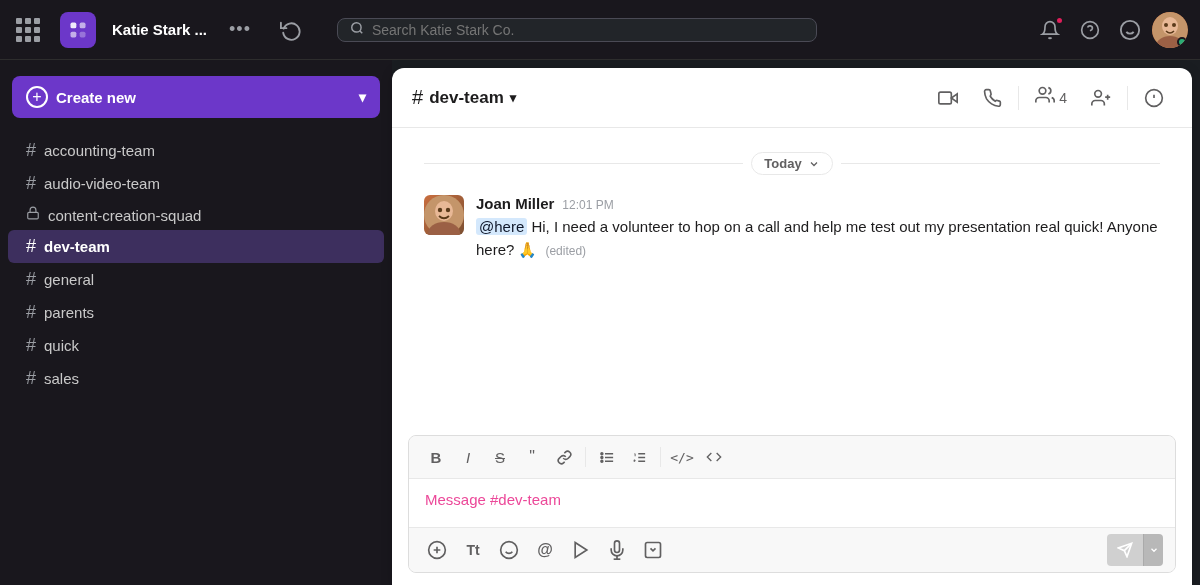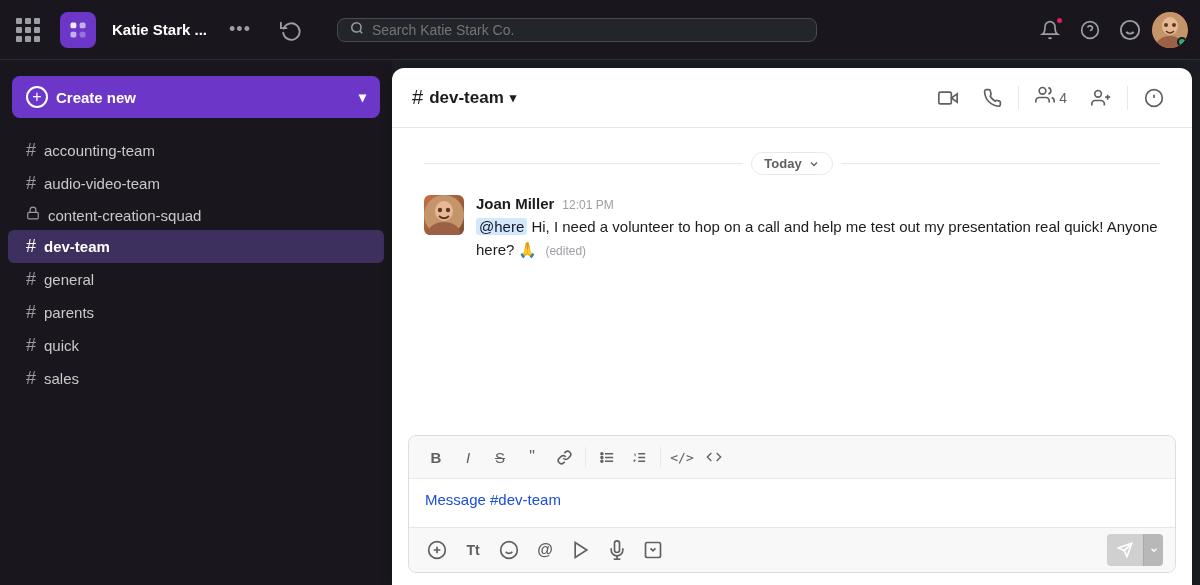--- a/index.html
+++ b/index.html
@@ -687,21 +687,21 @@
         <div class="fmt-divider"></div>
         <div class="fmt-btn" style="font-family:monospace;font-size:13px;">&lt;/&gt;</div>
         <div class="fmt-btn">
           <svg width="16" height="16" viewBox="0 0 24 24" fill="none" stroke="#616061" stroke-width="2">
             <polyline points="16 18 22 12 16 6"></polyline>
               <polyline points="8 6 2 12 8 18"></polyline>
           </svg>
         </div>
       </div>
       <div class="message-input-field">
-        <span style="color:#1d4ed8;">Message #dev-team</span>
+        <span style="color:#ec4899;">Message #dev-team</span>
       </div>
       <div class="bottom-toolbar">
         <div class="bottom-icon-btn">
           <svg width="20" height="20" viewBox="0 0 24 24" fill="none" stroke="#616061" stroke-width="2">
             <circle cx="12" cy="12" r="10"></circle>
               <line x1="12" y1="8" x2="12" y2="16"></line>
               <line x1="8" y1="12" x2="16" y2="12"></line>
           </svg>
         </div>
         <div class="bottom-icon-btn" style="font-size:14px;font-weight:600;color:#616061;">Tt</div>

